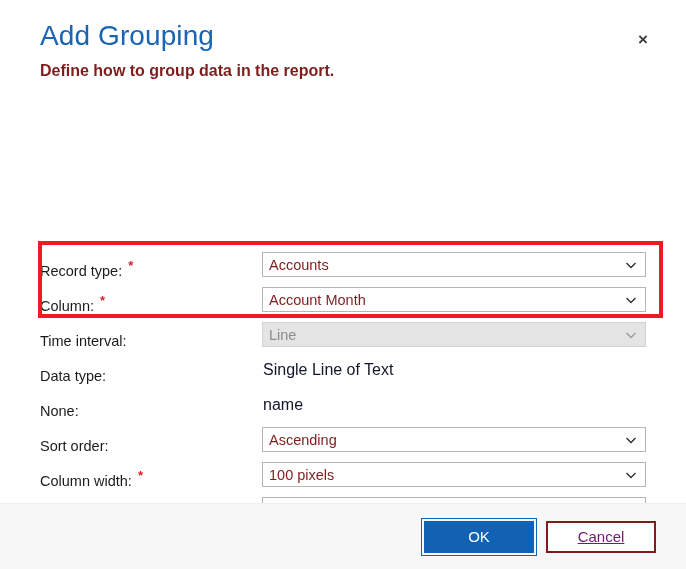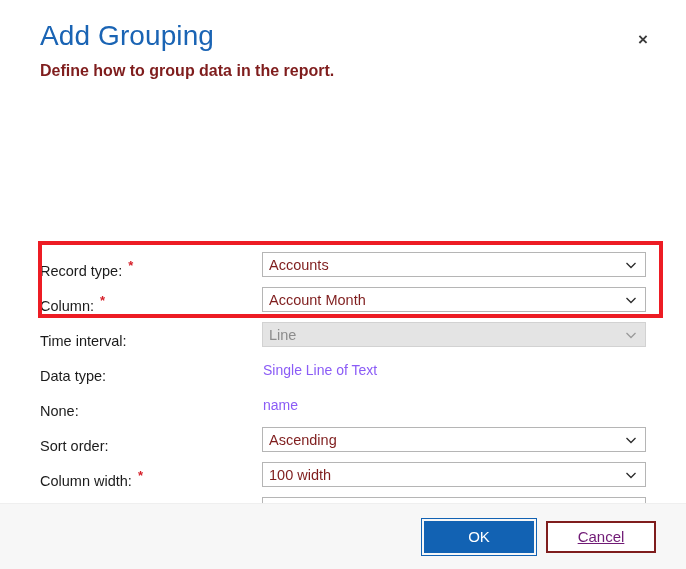--- a/index.html
+++ b/index.html
@@ -134,22 +134,22 @@
     top: 50%;
     width: 12px;
     height: 12px;
     margin-top: -6px;
     pointer-events: none;
   }
   .chev svg { display: block; }
 
   .static-value {
     flex: 1 1 auto;
-    font-size: 14px;
-    color: #8b5cf6;
+    font-size: 16px;
+    color: #0f172a;
     line-height: 20px;
     white-space: nowrap;
     padding-left: 1px;
   }
 
   
   .annot {
     position: absolute;
     border: 4px solid #ed1c24;
     box-sizing: border-box;
@@ -259,21 +259,21 @@
             <span class="chev">
               <svg viewBox="0 0 12 12" width="12" height="12" fill="none" stroke="#2b2b2b" stroke-width="1.3">
                 <path d="M1.5 4 L6 8.5 L10.5 4"></path>
               </svg>
             </span>
           </div>
         </div>
         <div class="form-row">
           <div class="label"><span>Column width:</span><span class="req">*</span></div>
           <div class="field">
-            <span>100 width</span>
+            <span>100 pixels</span>
             <span class="chev">
               <svg viewBox="0 0 12 12" width="12" height="12" fill="none" stroke="#2b2b2b" stroke-width="1.3">
                 <path d="M1.5 4 L6 8.5 L10.5 4"></path>
               </svg>
             </span>
           </div>
         </div>
         <div class="form-row">
           <div class="label">Summary type:</div>
           <div class="field">

